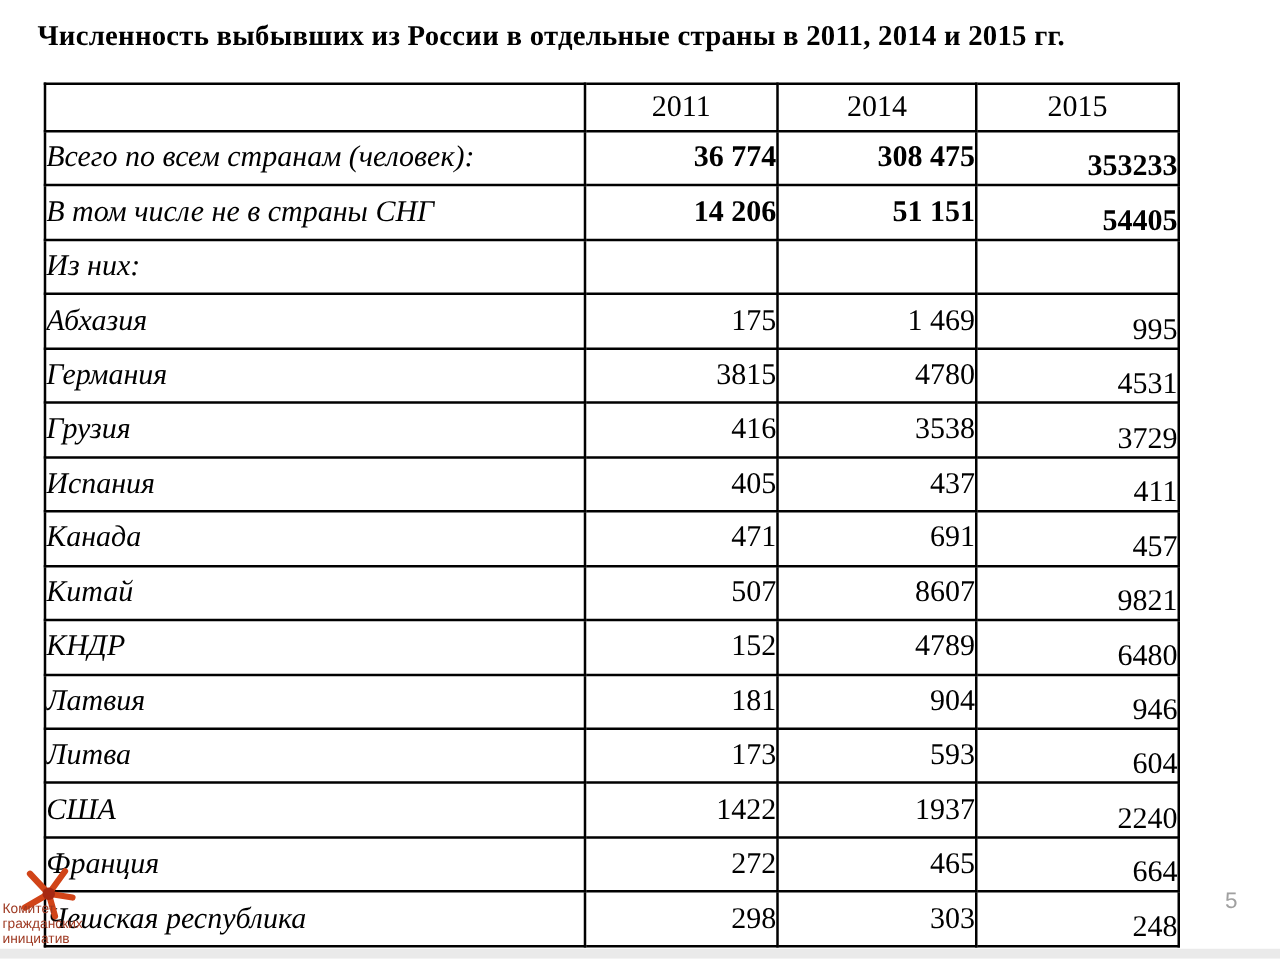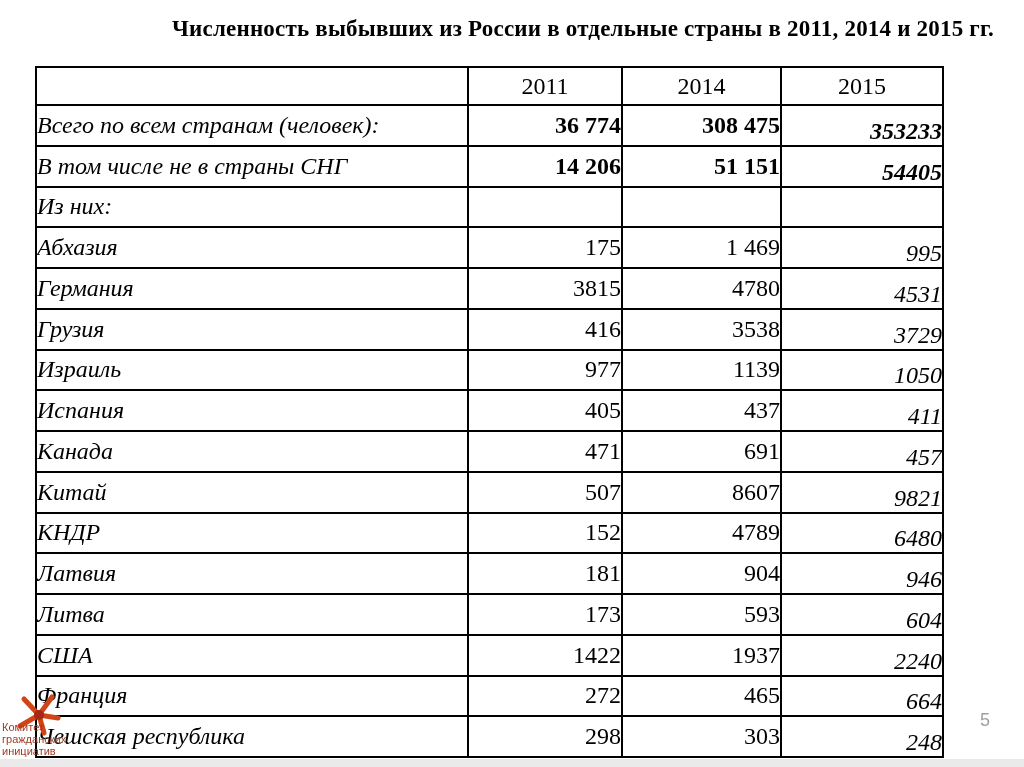--- a/index.html
+++ b/index.html
@@ -8,21 +8,21 @@
     background: #ffffff;
     font-family: "Liberation Serif", "DejaVu Serif", serif;
     overflow: hidden;
     position: relative;
   }
   .slide { position: absolute; inset: 0; background: #ffffff; }
 
   .title {
     position: absolute;
     top: 16px; left: 30px; width: 964px;
-    text-align: right;
+    text-align: left;
     font-weight: bold;
     font-size: 23px;
     letter-spacing: 0.2px;
     color: #000;
   }
 
   table.data {
     position: absolute;
     left: 35px; top: 66px;
     width: 907px; height: 692px;
@@ -40,21 +40,21 @@
     font-weight: normal;
     color: #000;
     padding: 0;
     white-space: nowrap;
     overflow: hidden;
     height: 36px;
   }
   th.year { text-align: center; vertical-align: middle; border-radius: 14px; }
   td.label { text-align: left; vertical-align: middle; padding-left: 6px; font-style: italic; }
   td.num   { text-align: right; vertical-align: middle; padding-right: 6px; }
-  td.y2015 { vertical-align: bottom; padding-right: 3px; padding-bottom: 2px; font-style: italic; }
+  td.y2015 { vertical-align: bottom; padding-right: 3px; padding-bottom: 2px; }
   tr.boldvals td.num { font-weight: bold; }
 
   .page-num {
     position: absolute;
     left: 980px; top: 710px;
     font-family: "Liberation Sans", "DejaVu Sans", sans-serif;
     font-size: 18px;
     color: #a0a0a0;
   }
 
@@ -136,26 +136,20 @@
           <td class="num">4780</td>
           <td class="num y2015">4531</td>
         </tr>
         <tr>
           <td class="label">Грузия</td>
           <td class="num">416</td>
           <td class="num">3538</td>
           <td class="num y2015">3729</td>
         </tr>
         <tr>
-          <td class="label">Израиль</td>
-          <td class="num">977</td>
-          <td class="num">1139</td>
-          <td class="num y2015">1050</td>
-        </tr>
-        <tr>
           <td class="label">Испания</td>
           <td class="num">405</td>
           <td class="num">437</td>
           <td class="num y2015">411</td>
         </tr>
         <tr>
           <td class="label">Канада</td>
           <td class="num">471</td>
           <td class="num">691</td>
           <td class="num y2015">457</td>

